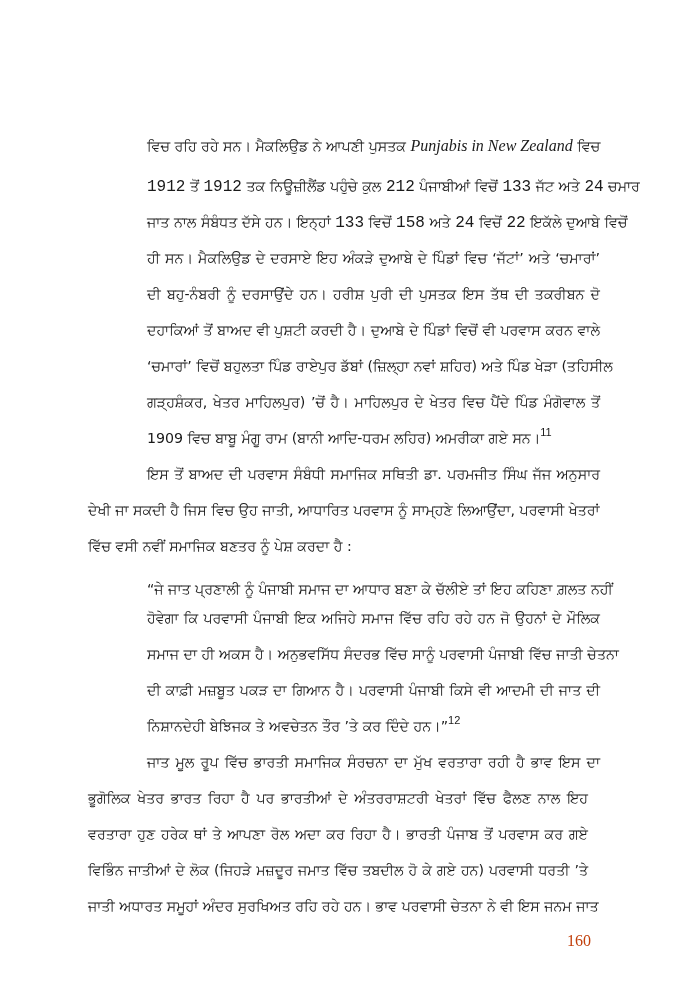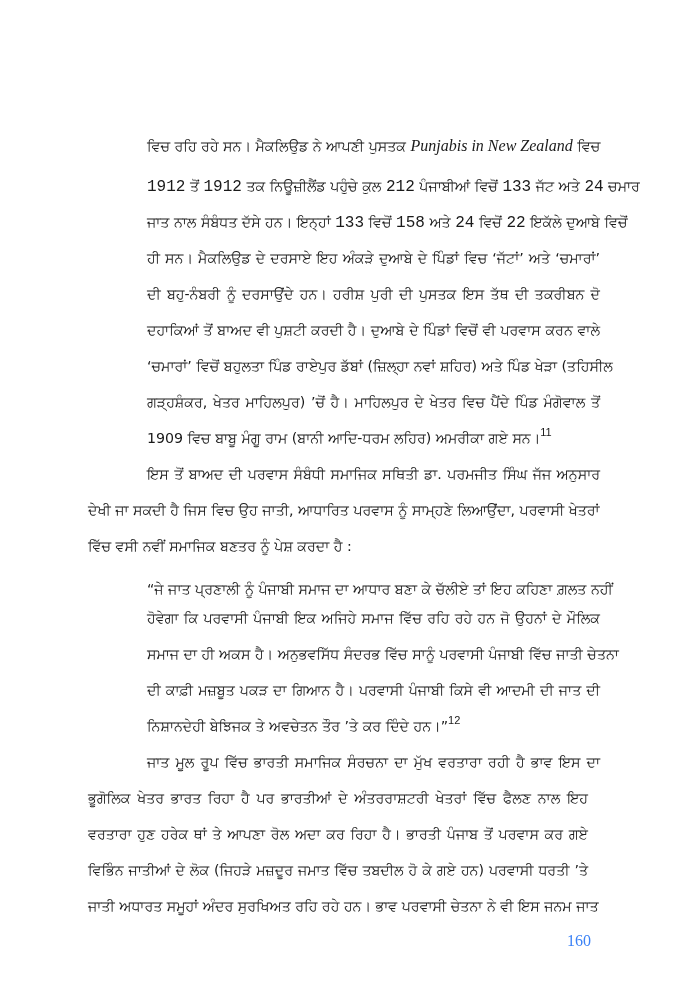--- a/index.html
+++ b/index.html
@@ -7,21 +7,21 @@
          font-family: "DejaVu Sans", sans-serif; color: #1a1a1a; }
   .line { position: absolute; font-size: 14.2px; line-height: 20px; white-space: nowrap;
           text-align: justify; text-align-last: justify; }
   .line.last { text-align-last: left; }
   .ind { left: 147px; width: 453px; }
   .full { left: 88px; width: 500px; }
   .lat { font-family: Liberation Mono, monospace; font-size: 16px; }
   .ital { font-family: "Liberation Serif", serif; font-style: italic; font-size: 16px; }
   sup { font-family: Liberation Sans, sans-serif; font-size: 11px; vertical-align: 7px; line-height: 0; }
   .pagenum { position: absolute; left: 567px; top: 932px; font-family: "Liberation Serif", serif;
-             font-size: 16px; color: #3b82f6; }
+             font-size: 16px; color: #c2410c; }
 </style>
 </head>
 <body>
 
 <div>
 
   <div>
     <div class="line ind" style="top:136px">
       <span>ਵਿਚ ਰਹਿ ਰਹੇ ਸਨ। ਮੈਕਲਿਉਡ ਨੇ ਆਪਣੀ ਪੁਸਤਕ </span><span class="ital">Punjabis in New Zealand</span><span> ਵਿਚ</span>
     </div>

